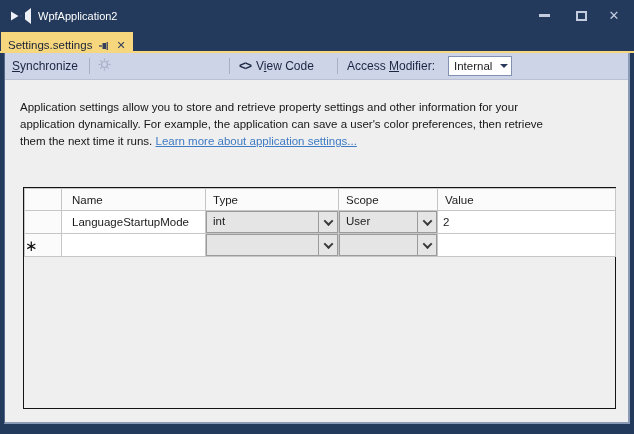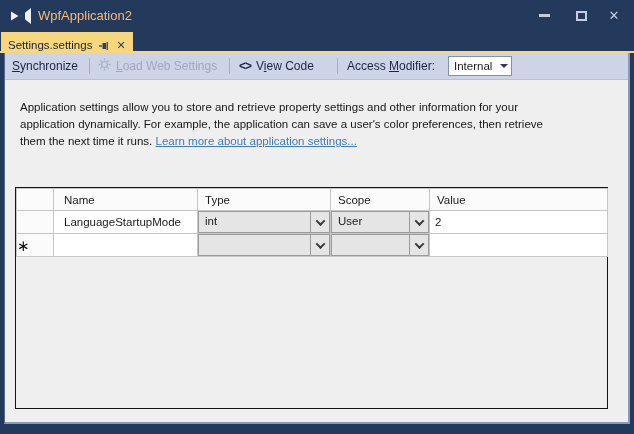--- a/index.html
+++ b/index.html
@@ -3,21 +3,21 @@
 <meta charset="utf-8">
 <style>
   * { margin:0; padding:0; box-sizing:border-box; }
   html,body { width:634px; height:434px; }
   body { font-family:"Liberation Sans", sans-serif; }
   #window { position:relative; width:634px; height:434px; background:#233A5C; overflow:hidden; }
 
   
   .titlebar { position:absolute; left:0; top:0; width:634px; height:32px; background:#233A5C; }
   .vs-logo { position:absolute; left:10px; top:7px; }
-  .win-title { position:absolute; left:38px; top:0; height:16px; line-height:32px; color:#fdba74; font-size:13px; white-space:nowrap; }
+  .win-title { position:absolute; left:38px; top:0; height:16px; line-height:32px; color:#ffffff; font-size:11px; white-space:nowrap; }
   .winbtn { position:absolute; top:6px; width:22px; height:19px; display:flex; align-items:center; justify-content:center; cursor:default; }
   .winbtn.min { left:533px; } .winbtn.max { left:570px; } .winbtn.cls { left:603px; }
   .glyph-min { width:11px; height:3px; background:#C3CCDF; }
   .glyph-max { width:11px; height:10px; border:2px solid #C3CCDF; }
   .glyph-cls { color:#C3CCDF; font-size:13px; line-height:13px; }
 
   
   .tabstrip { position:absolute; left:0; top:32px; width:634px; height:19px; background:#233A5C; }
   .doc-tab { position:absolute; left:1px; top:0; height:19px; background:#F6D77D; display:flex; align-items:flex-end; padding:0 7px 0 7px; gap:7px; }
   .doc-tab .tab-label { font-size:11.5px; color:#1A2238; white-space:nowrap; }
@@ -42,21 +42,21 @@
   .am-combo .am-arrow { width:14px; display:flex; justify-content:center; }
   .am-combo .am-arrow::after { content:""; width:0; height:0; border-left:4px solid transparent; border-right:4px solid transparent; border-top:4px solid #2A3A5A; }
 
   
   .page { position:relative; width:100%; height:252px; background:#EFEFEF; }
   .desc { position:absolute; left:15px; top:19px; font-size:11.5px; color:#161616; line-height:17px; }
   .desc div { white-space:nowrap; }
   .desc a { color:#3E7BC4; text-decoration:underline; cursor:pointer; }
 
   
-  .grid-box { position:absolute; left:10px; top:107px; width:593px; height:222px; border:1px solid #141414; background:#EFEFEF; }
+  .grid-box { position:absolute; left:18px; top:107px; width:593px; height:222px; border:1px solid #141414; background:#EFEFEF; }
   table.sgrid { border-collapse:collapse; table-layout:fixed; width:591px; }
   table.sgrid td, table.sgrid th { border:1px solid #C6C6C6; height:22px; font-size:11.5px; font-weight:normal; text-align:left; color:#1B1B1B; overflow:hidden; }
   th.hdr { background:#FBFBFB; padding-left:7px; }
   th.hdr.name { padding-left:10px; }
   td.rowhdr { background:#FBFBFB; text-align:center; }
   td.cell { background:#FFFFFF; padding-left:10px; }
   td.cell.val { padding-left:5px; }
   td.ddcell { background:#fca5a5; padding:0; }
   .dd { height:22px; background:#E5E5E5; border:1px solid #9B9B9B; display:flex; align-items:stretch; cursor:default; }
   .dd .txt { flex:1; font-size:11.5px; color:#1B1B1B; padding:3px 0 0 6px; }
@@ -119,21 +119,20 @@
             <line x1="6.5" y1="0.5" x2="6.5" y2="2.5"></line>
               <line x1="6.5" y1="10.5" x2="6.5" y2="12.5"></line>
             <line x1="0.5" y1="6.5" x2="2.5" y2="6.5"></line>
               <line x1="10.5" y1="6.5" x2="12.5" y2="6.5"></line>
             <line x1="2.3" y1="2.3" x2="3.7" y2="3.7"></line>
               <line x1="9.3" y1="9.3" x2="10.7" y2="10.7"></line>
             <line x1="2.3" y1="10.7" x2="3.7" y2="9.3"></line>
               <line x1="9.3" y1="3.7" x2="10.7" y2="2.3"></line>
           </svg>
         </span>
-        <span><u>L</u>oad Web Settings</span>
       </div>
       <div class="tb-sep" style="left:224px;"></div>
       <div class="tb-item" style="left:234px;">
         <span class="code-glyph">&lt;&gt;</span>
         <span>V<u>i</u>ew Code</span>
       </div>
       <div class="tb-sep" style="left:332px;"></div>
       <div class="tb-item" style="left:342px;">
         <span>Access <u>M</u>odifier:</span>
       </div>

